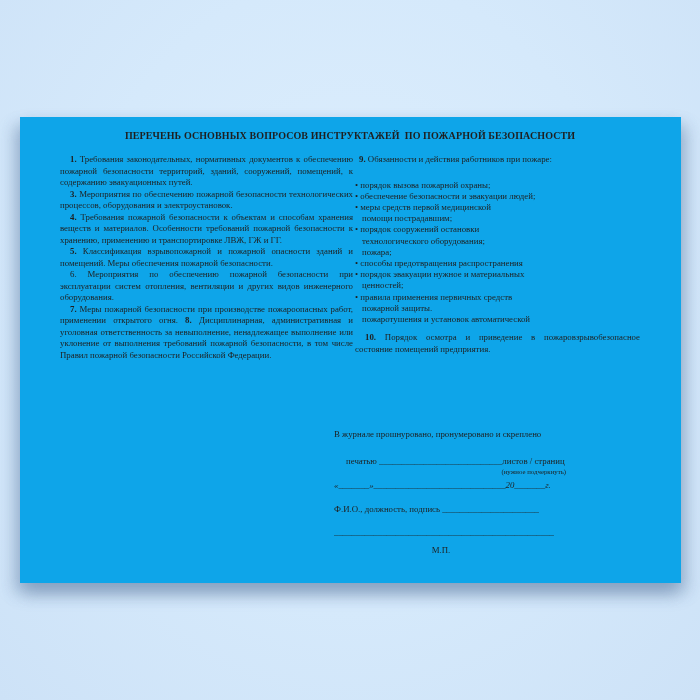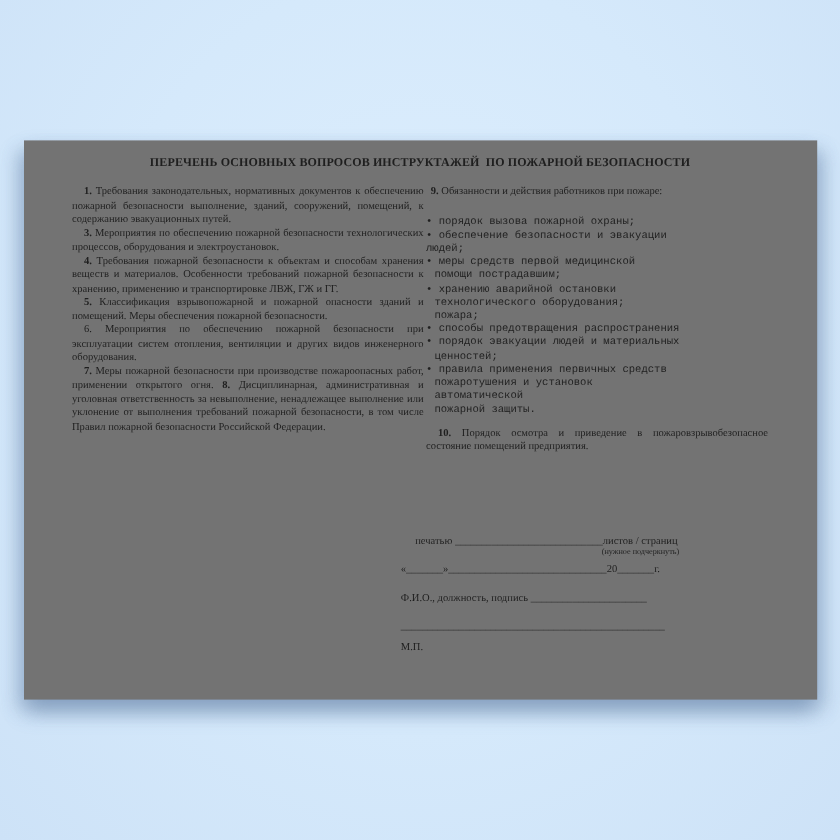--- a/index.html
+++ b/index.html
@@ -3,107 +3,108 @@
 <meta charset="utf-8">
 <style>
   html, body { margin: 0; padding: 0; }
   body {
     width: 700px; height: 700px; overflow: hidden; position: relative;
     font-family: "Liberation Serif", "DejaVu Serif", serif;
     background: radial-gradient(ellipse at 50% 42%, #ddeefd 0%, #d5e9fb 55%, #cde2f7 100%);
   }
   .paper {
     position: absolute; left: 20px; top: 117px; width: 661px; height: 466px;
-    background: #737373;
+    background: #0ea5e9;
     box-shadow: 0 10px 16px rgba(104, 134, 170, 0.45),
                 -7px 9px 14px rgba(104, 134, 170, 0.28),
                 7px 9px 14px rgba(104, 134, 170, 0.28);
   }
   .content { padding: 13px 41px 0 40px; color: #1f1f1f; }
   .doc-title {
     font-size: 10px; line-height: 12px; font-weight: bold; text-align: center;
     white-space: pre-wrap; margin: 0 0 12px 0; letter-spacing: 0.1px;
   }
   .cols { display: flex; gap: 2px; }
   .col-left  { width: 293px; }
   .col-right { width: 285px; }
   .para {
     font-size: 8.8px; line-height: 11.5px; margin: 0;
     text-align: justify; text-indent: 10px;
   }
   .bold { font-weight: bold; }
   .ind4 { text-indent: 4px; text-align: left; }
   .bullet-list { list-style: none; margin: 14px 0 0 0; padding: 0; width: 212px; }
-  .bullet-list li { font-size: 8.8px; line-height: 11.2px; margin: 0; font-family: Liberation Mono, monospace; }
+  .bullet-list li { font-size: 8.8px; line-height: 11.2px; margin: 0; }
   .bullet-list .bl { display: block; }
   .bullet-list .cont { padding-left: 7px; }
   .item10 { margin-top: 7px; }
   .journal {
     position: absolute; left: 314px; top: 312px; width: 234px;
     font-size: 8.8px; line-height: 11px; color: #1f1f1f;
   }
   .jl  { margin: 0; white-space: pre-wrap; }
   .jl2 { margin-top: 16px; margin-left: 12px; }
   .jnote { font-size: 6.8px; line-height: 8px; text-align: right; padding-right: 2px; margin: 1px 0 0 0; }
-  .jl3 { margin-top: 4px; }
+  .jl3 { margin-top: 4px; font-style: italic; }
   .jl4 { margin-top: 13px; }
   .jl5 { margin-top: 12px; }
-  .jstamp { margin-top: 7px; text-align: left; padding-right: 20px; }
+  .jstamp { margin-top: 7px; text-align: center; padding-right: 20px; }
 </style>
 </head>
 <body>
 
 <div class="paper">
   <div class="content">
     <h1 class="doc-title">ПЕРЕЧЕНЬ ОСНОВНЫХ ВОПРОСОВ ИНСТРУКТАЖЕЙ  ПО ПОЖАРНОЙ БЕЗОПАСНОСТИ</h1>
     <div class="cols">
       <div class="col-left">
-          <p class="para"><span class="bold">1.</span><span> Требования законодательных, нормативных документов к обеспечению пожарной безопасности выполнение, зданий, сооружений, помещений, к содержанию эвакуационных путей.</span></p>
+          <p class="para"><span class="bold">1.</span><span> Требования законодательных, нормативных документов к обеспечению пожарной безопасности территорий, зданий, сооружений, помещений, к содержанию эвакуационных путей.</span></p>
           <p class="para"><span class="bold">3.</span><span> Мероприятия по обеспечению пожарной безопасности технологических процессов, оборудования и электроустановок.</span></p>
           <p class="para"><span class="bold">4.</span><span> Требования пожарной безопасности к объектам и способам хранения веществ и материалов. Особенности требований пожарной безопасности к хранению, применению и транспортировке ЛВЖ, ГЖ и ГГ.</span></p>
           <p class="para"><span class="bold">5.</span><span> Классификация взрывопожарной и пожарной опасности зданий и помещений. Меры обеспечения пожарной безопасности.</span></p>
           <p class="para"><span>6. Мероприятия по обеспечению пожарной безопасности при эксплуатации систем отопления, вентиляции и других видов инженерного оборудования.</span></p>
           <p class="para"><span class="bold">7.</span><span> Меры пожарной безопасности при производстве пожароопасных работ, применении открытого огня. </span><span class="bold">8.</span><span> Дисциплинарная, административная и уголовная ответственность за невыполнение, ненадлежащее выполнение или уклонение от выполнения требований пожарной безопасности, в том числе Правил пожарной безопасности Российской Федерации.</span></p>
         </div>
       <div class="col-right">
         <p class="para ind4"><span class="bold">9.</span><span> Обязанности и действия работников при пожаре:</span></p>
         <ul class="bullet-list">
             <li>
               <span class="bl">• порядок вызова пожарной охраны;</span>
             </li>
             <li>
               <span class="bl">• обеспечение безопасности и эвакуации людей;</span>
             </li>
             <li>
               <span class="bl">• меры средств первой медицинской</span>
               <span class="bl cont">помощи пострадавшим;</span>
             </li>
             <li>
-              <span class="bl">• хранению аварийной остановки</span>
+              <span class="bl">• порядок сооружений остановки</span>
               <span class="bl cont">технологического оборудования;</span>
             </li>
             <li>
               <span class="bl cont">пожара;</span>
               <span class="bl">• способы предотвращения распространения</span>
             </li>
             <li>
-              <span class="bl">• порядок эвакуации людей и материальных</span>
+              <span class="bl">• порядок эвакуации нужное и материальных</span>
               <span class="bl cont">ценностей;</span>
             </li>
             <li>
               <span class="bl">• правила применения первичных средств</span>
+              <span class="bl cont">пожарной защиты.</span>
               <span class="bl cont">пожаротушения и установок автоматической</span>
-              <span class="bl cont">пожарной защиты.</span>
             </li>
           </ul>
         <p class="para item10"><span class="bold">10.</span><span> Порядок осмотра и приведение в пожаровзрывобезопасное состояние помещений предприятия.</span></p>
       </div>
     </div>
   </div>
   <div class="journal">
+    <p class="jl">В журнале прошнуровано, пронумеровано и скреплено</p>
     <p class="jl jl2">печатью ____________________________листов / страниц</p>
     <p class="jnote">(нужное подчеркнуть)</p>
     <p class="jl jl3">«_______»______________________________20_______г.</p>
     <p class="jl jl4">Ф.И.О., должность, подпись ______________________</p>
     <p class="jl jl5">__________________________________________________</p>
     <p class="jl jstamp">М.П.</p>
   </div>
 </div>
 
 </body></html>

